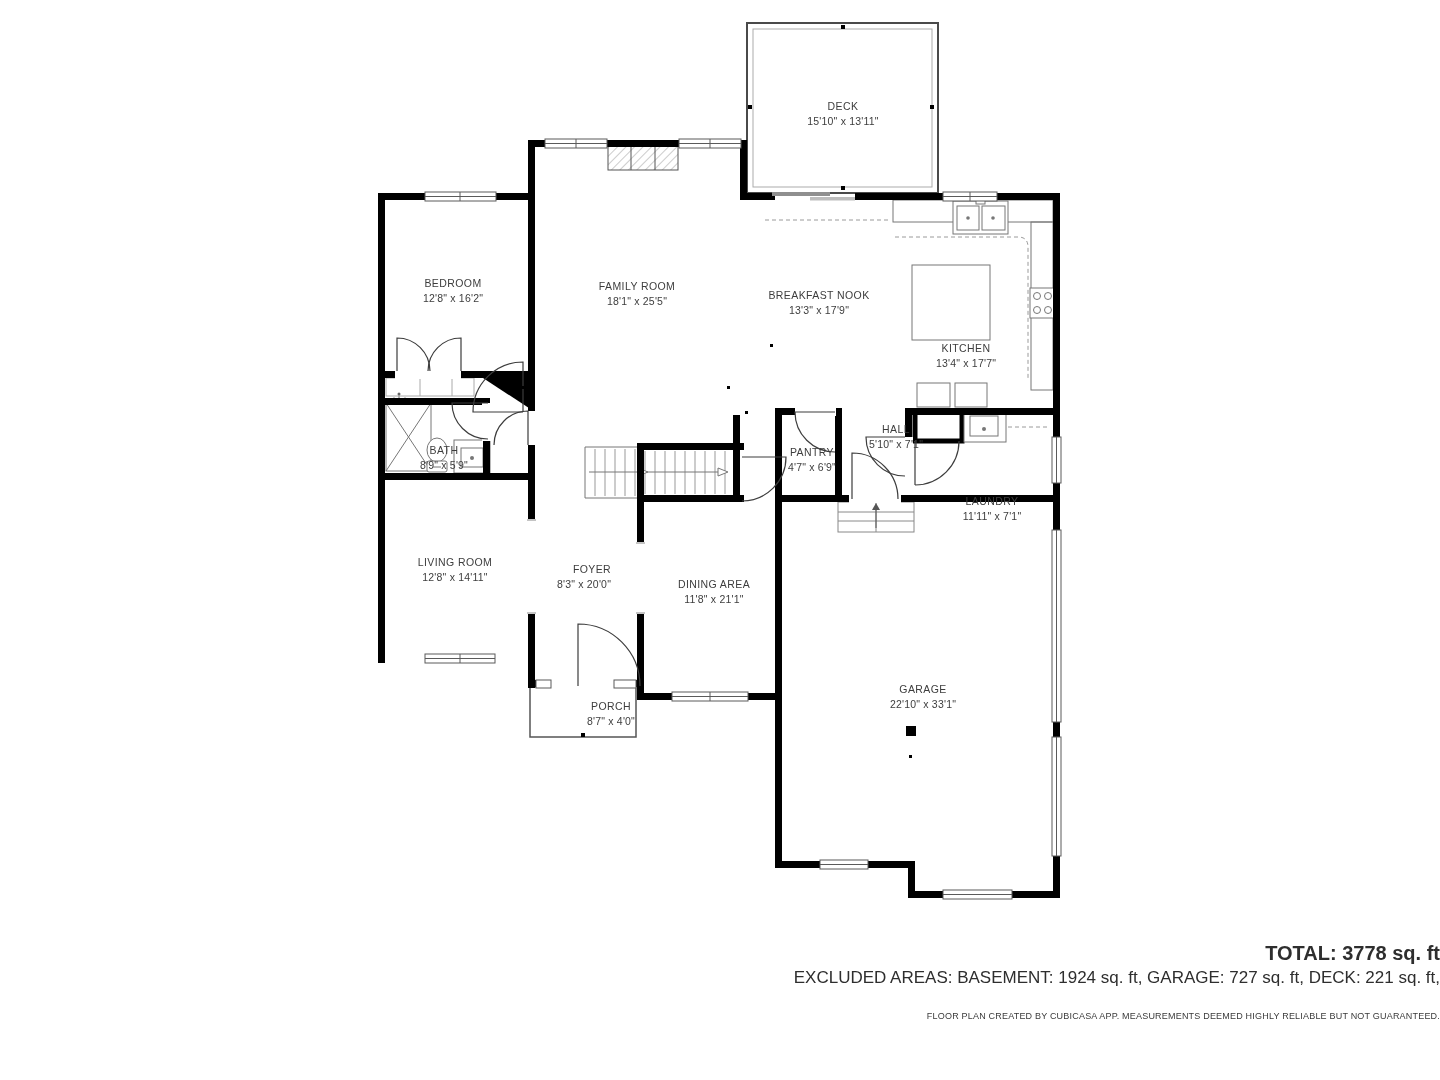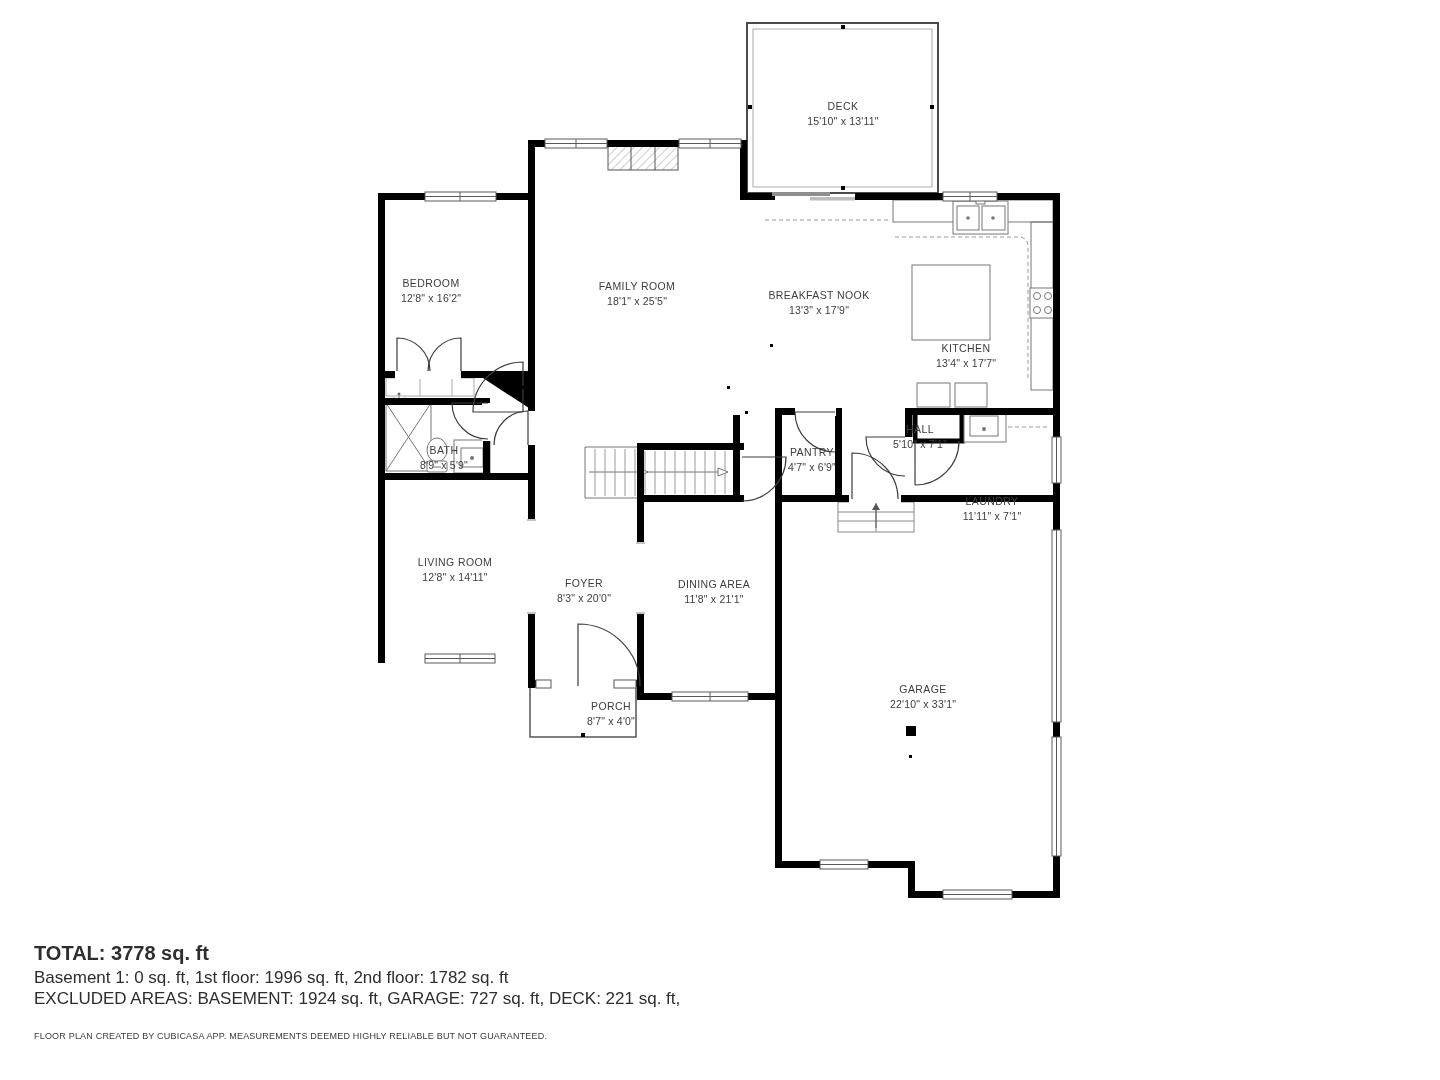--- a/index.html
+++ b/index.html
@@ -3,21 +3,21 @@
 <meta charset="utf-8">
 <style>
   html,body{margin:0;padding:0;background:#fff;}
   #canvas{position:relative;width:1440px;height:1080px;background:#ffffff;overflow:hidden;
           font-family:"Liberation Sans",sans-serif;}
   #plan-svg{position:absolute;left:0;top:0;}
   .room-label{position:absolute;transform:translate(-50%,-50%);text-align:center;
               color:#3d3d3d;font-size:10.5px;letter-spacing:.4px;line-height:1.4;white-space:nowrap;z-index:5;}
   .room-label .rname{display:block;}
   .room-label .rdims{display:block;letter-spacing:.2px;}
-  #footer{position:absolute;left:0;right:0;top:942px;text-align:left;color:#2e2e2e;z-index:5;padding-left:34px;}
+  #footer{position:absolute;left:0;right:0;top:942px;text-align:right;color:#2e2e2e;z-index:5;padding-left:34px;}
   #footer .total{font-size:20px;font-weight:bold;margin-bottom:3px;}
   #footer .sline{font-size:17px;line-height:1.22;}
   #footer .disclaimer{font-size:9px;letter-spacing:.2px;margin-top:22px;color:#3a3a3a;}
   
   .wall{fill:#000;}
   .thin{fill:none;stroke:#777;stroke-width:1;}
   .thin2{fill:#fff;stroke:#777;stroke-width:1;}
   .win{fill:#fff;stroke:#5a5a5a;stroke-width:1;}
   .winline{stroke:#5a5a5a;stroke-width:1;}
   .open{fill:#fff;}
@@ -258,21 +258,21 @@
     <rect x="770" y="344" width="3" height="3"></rect>
     <rect x="380" y="299" width="3" height="3"></rect>
     <rect x="909" y="755" width="3" height="3"></rect>
   </g>
 </svg>
 
 <div class="room-label" style="left:843px;top:114px;">
   <span class="rname">DECK</span>
   <span class="rdims">15'10" x 13'11"</span>
 </div>
-<div class="room-label" style="left:431px;top:291px;">
+<div class="room-label" style="left:453px;top:291px;">
   <span class="rname">BEDROOM</span>
   <span class="rdims">12'8" x 16'2"</span>
 </div>
 <div class="room-label" style="left:637px;top:294px;">
   <span class="rname">FAMILY ROOM</span>
   <span class="rdims">18'1" x 25'5"</span>
 </div>
 <div class="room-label" style="left:819px;top:303px;">
   <span class="rname">BREAKFAST NOOK</span>
   <span class="rdims">13'3" x 17'9"</span>
@@ -282,49 +282,48 @@
   <span class="rdims">13'4" x 17'7"</span>
 </div>
 <div class="room-label" style="left:444px;top:458px;">
   <span class="rname">BATH</span>
   <span class="rdims">8'9" x 5'9"</span>
 </div>
 <div class="room-label" style="left:812px;top:460px;">
   <span class="rname">PANTRY</span>
   <span class="rdims">4'7" x 6'9"</span>
 </div>
-<div class="room-label" style="left:920px;top:437px;">
+<div class="room-label" style="left:896px;top:437px;">
   <span class="rname">HALL</span>
   <span class="rdims">5'10" x 7'1"</span>
 </div>
 <div class="room-label" style="left:992px;top:465px;margin-top:44px;">
   <span class="rname">LAUNDRY</span>
   <span class="rdims">11'11" x 7'1"</span>
 </div>
 <div class="room-label" style="left:455px;top:570px;">
   <span class="rname">LIVING ROOM</span>
   <span class="rdims">12'8" x 14'11"</span>
 </div>
-<div class="room-label" style="left:584px;top:591px;">
+<div class="room-label" style="left:584px;top:577px;text-align:right;">
   <span class="rname">FOYER</span>
   <span class="rdims">8'3" x 20'0"</span>
 </div>
 <div class="room-label" style="left:714px;top:592px;">
   <span class="rname">DINING AREA</span>
   <span class="rdims">11'8" x 21'1"</span>
 </div>
 <div class="room-label" style="left:583px;top:714px;margin-left:28px;">
   <span class="rname">PORCH</span>
   <span class="rdims">8'7" x 4'0"</span>
 </div>
 <div class="room-label" style="left:923px;top:697px;">
   <span class="rname">GARAGE</span>
   <span class="rdims">22'10" x 33'1"</span>
 </div>
 
 <div id="footer">
   <div class="total">TOTAL: 3778 sq. ft</div>
-  <div class="sline">Basement 1: 0 sq. ft, 1st floor: 1996 sq. ft, 2nd floor: 1782 sq. ft</div>
   <div class="sline">EXCLUDED AREAS: BASEMENT: 1924 sq. ft, GARAGE: 727 sq. ft, DECK: 221 sq. ft,</div>
   <div class="disclaimer">FLOOR PLAN CREATED BY CUBICASA APP. MEASUREMENTS DEEMED HIGHLY RELIABLE BUT NOT GUARANTEED.</div>
 </div>
 
 </div>
 
 </body></html>

